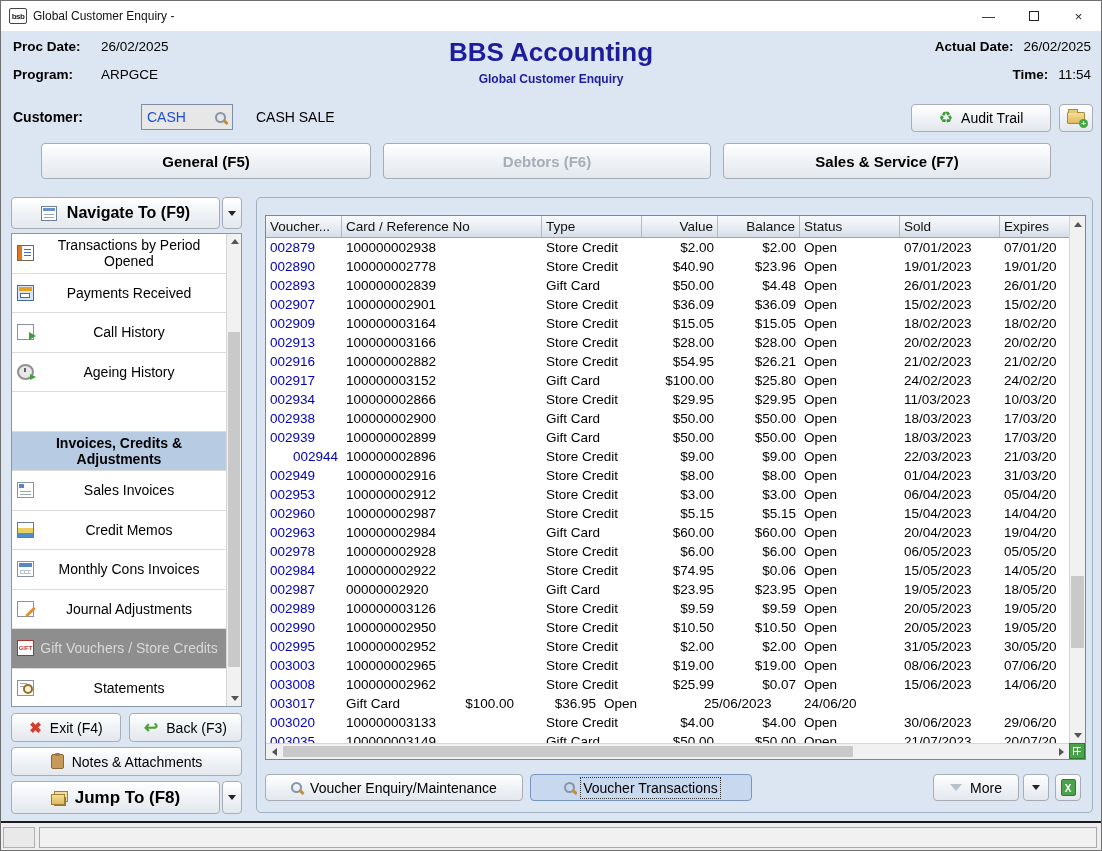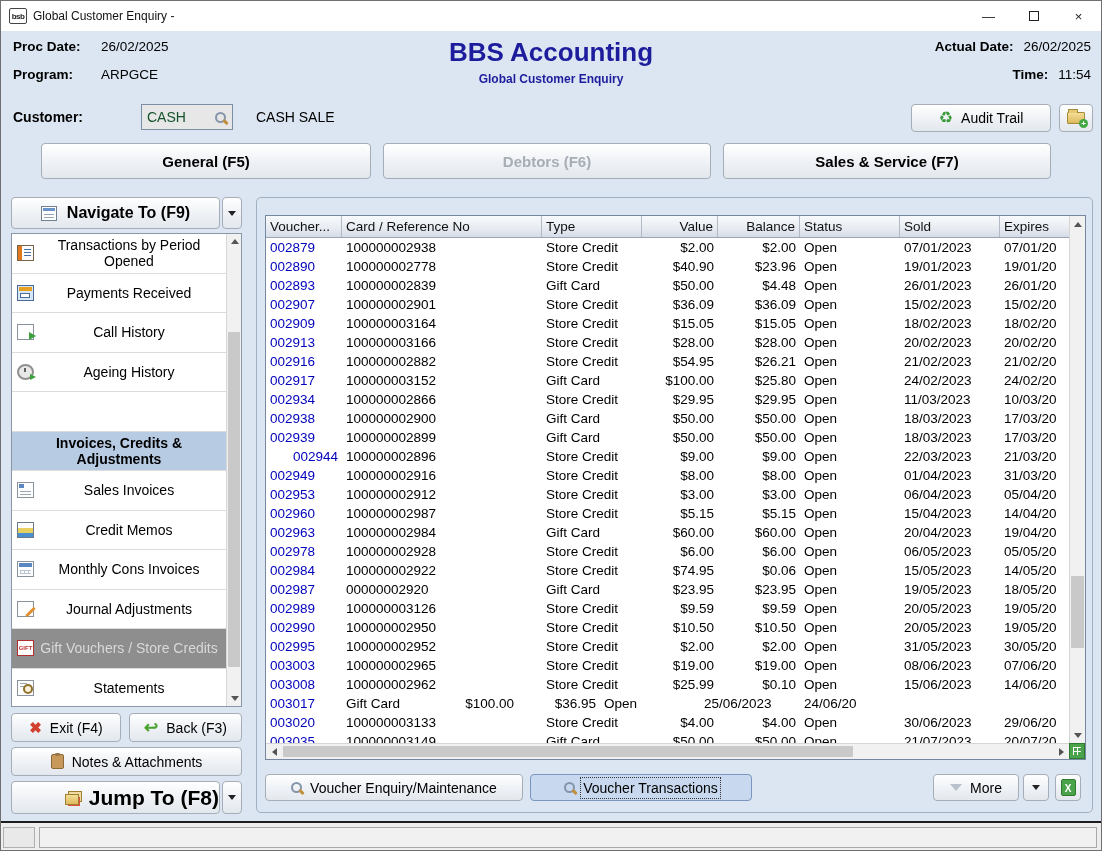--- a/index.html
+++ b/index.html
@@ -23,21 +23,21 @@
   .hdr-left .row .hdr-label { width:78px; }
   .hdr-center { position:absolute; left:330px; top:36px; width:440px; text-align:center; }
   .app-title { font-size:26px; font-weight:bold; color:#1c1c9c; line-height:30px; }
   .screen-title { font-size:12px; font-weight:bold; color:#1c1c9c; line-height:24px; }
   .hdr-right { position:absolute; right:10px; top:38px; width:300px; }
   .hdr-right .row { display:flex; justify-content:flex-end; gap:10px; margin-bottom:13px; }
 
   
   .cust-label { position:absolute; left:12px; top:108px; font-weight:bold; font-size:14px; }
   .cust-input { position:absolute; left:140px; top:103px; width:92px; height:26px; border:1px solid #7b8ea4; background:#e7e7e7; display:flex; align-items:center; }
-  .cust-input .val { flex:1; font-size:14px; padding-left:5px; color:#14532d; }
+  .cust-input .val { flex:1; font-size:14px; padding-left:5px; color:#1d4ed8; }
   .cust-name { position:absolute; left:255px; top:108px; font-size:14px; }
 
   .mag { width:11px; height:11px; border:2px solid #8494aa; border-radius:50%; position:relative; display:inline-block; flex:0 0 auto; }
   .mag::after { content:""; position:absolute; width:3px; height:6px; background:#c09040; right:-3px; bottom:-4px; transform:rotate(-45deg); border-radius:1px; }
   .cust-input .mag { margin-right:6px; }
 
   
   .btn { background:linear-gradient(#ffffff,#eef1f5 55%,#e3e8ee); border:1px solid #a6adb6; border-radius:4px; display:flex; align-items:center; justify-content:center; gap:8px; font-size:14px; color:#000; cursor:default; }
   .audit-btn { position:absolute; left:910px; top:103px; width:140px; height:28px; }
   .recycle { color:#3a9a3a; font-size:16px; line-height:16px; }
@@ -73,21 +73,21 @@
   .sb-up { top:0; } .sb-down { bottom:0; }
   .tri-up-s { width:0;height:0;border-left:4px solid transparent;border-right:4px solid transparent;border-bottom:5px solid #555; }
   .tri-down-s { width:0;height:0;border-left:4px solid transparent;border-right:4px solid transparent;border-top:5px solid #555; }
   .tri-left-s { width:0;height:0;border-top:4px solid transparent;border-bottom:4px solid transparent;border-right:5px solid #555; }
   .tri-right-s { width:0;height:0;border-top:4px solid transparent;border-bottom:4px solid transparent;border-left:5px solid #555; }
   .sb-thumb { position:absolute; left:1px; right:1px; background:#c9c9c9; border-radius:1px; }
 
   .exit-btn { position:absolute; left:10px; top:712px; width:110px; height:29px; }
   .back-btn { position:absolute; left:128px; top:712px; width:113px; height:29px; }
   .notes-btn { position:absolute; left:10px; top:746px; width:231px; height:29px; }
-  .jump-btn { position:absolute; left:10px; top:780px; width:209px; height:33px; font-size:21px; font-weight:bold;justify-content:flex-end; }
+  .jump-btn { position:absolute; left:10px; top:780px; width:209px; height:33px; font-size:17px; font-weight:bold; }
   .jump-arrow { position:absolute; left:221px; top:780px; width:20px; height:33px; }
   .x-icon { color:#d3402e; font-size:15px; font-weight:bold; }
   .back-icon { color:#49a22d; font-size:17px; font-weight:bold; line-height:15px; }
   .clipboard-icon { width:13px; height:15px; background:#c9995c; border:1px solid #8a6838; border-radius:2px; position:relative; }
   .clipboard-icon::before { content:""; position:absolute; top:-2px; left:3px; width:5px; height:3px; background:#9a7848; border-radius:1px; }
   .folders-icon { width:16px; height:13px; position:relative; }
   .folders-icon::before { content:""; position:absolute; top:0; left:3px; width:12px; height:9px; background:#f0dca0; border:1px solid #a08030; }
   .folders-icon::after { content:""; position:absolute; top:3px; left:0; width:12px; height:9px; background:linear-gradient(#f3dd95,#ddba5e); border:1px solid #a08030; box-shadow:2px 2px 0 -1px #e05040; }
 
   
@@ -541,21 +541,21 @@
             <div class="td r" style="width: 82px;">$19.00</div>
             <div class="td" style="width: 100px;">Open</div>
             <div class="td" style="width: 100px;">08/06/2023</div>
             <div class="td" style="width: 71px; flex: 1 1 auto;">07/06/20</div>
           </div>
           <div class="trow">
             <div class="td link" style="width: 76px;">003008</div>
             <div class="td" style="width: 200px;">100000002962</div>
             <div class="td" style="width: 100px;">Store Credit</div>
             <div class="td r" style="width: 76px;">$25.99</div>
-            <div class="td r" style="width: 82px;">$0.10</div>
+            <div class="td r" style="width: 82px;">$0.07</div>
             <div class="td" style="width: 100px;">Open</div>
             <div class="td" style="width: 100px;">15/06/2023</div>
             <div class="td" style="width: 71px; flex: 1 1 auto;">14/06/20</div>
           </div>
           <div class="trow">
             <div class="td link" style="width: 76px;">003017</div>
             <div class="td" style="width: 100px;">Gift Card</div>
             <div class="td r" style="width: 76px;">$100.00</div>
             <div class="td r" style="width: 82px;">$36.95</div>
             <div class="td" style="width: 100px;">Open</div>

